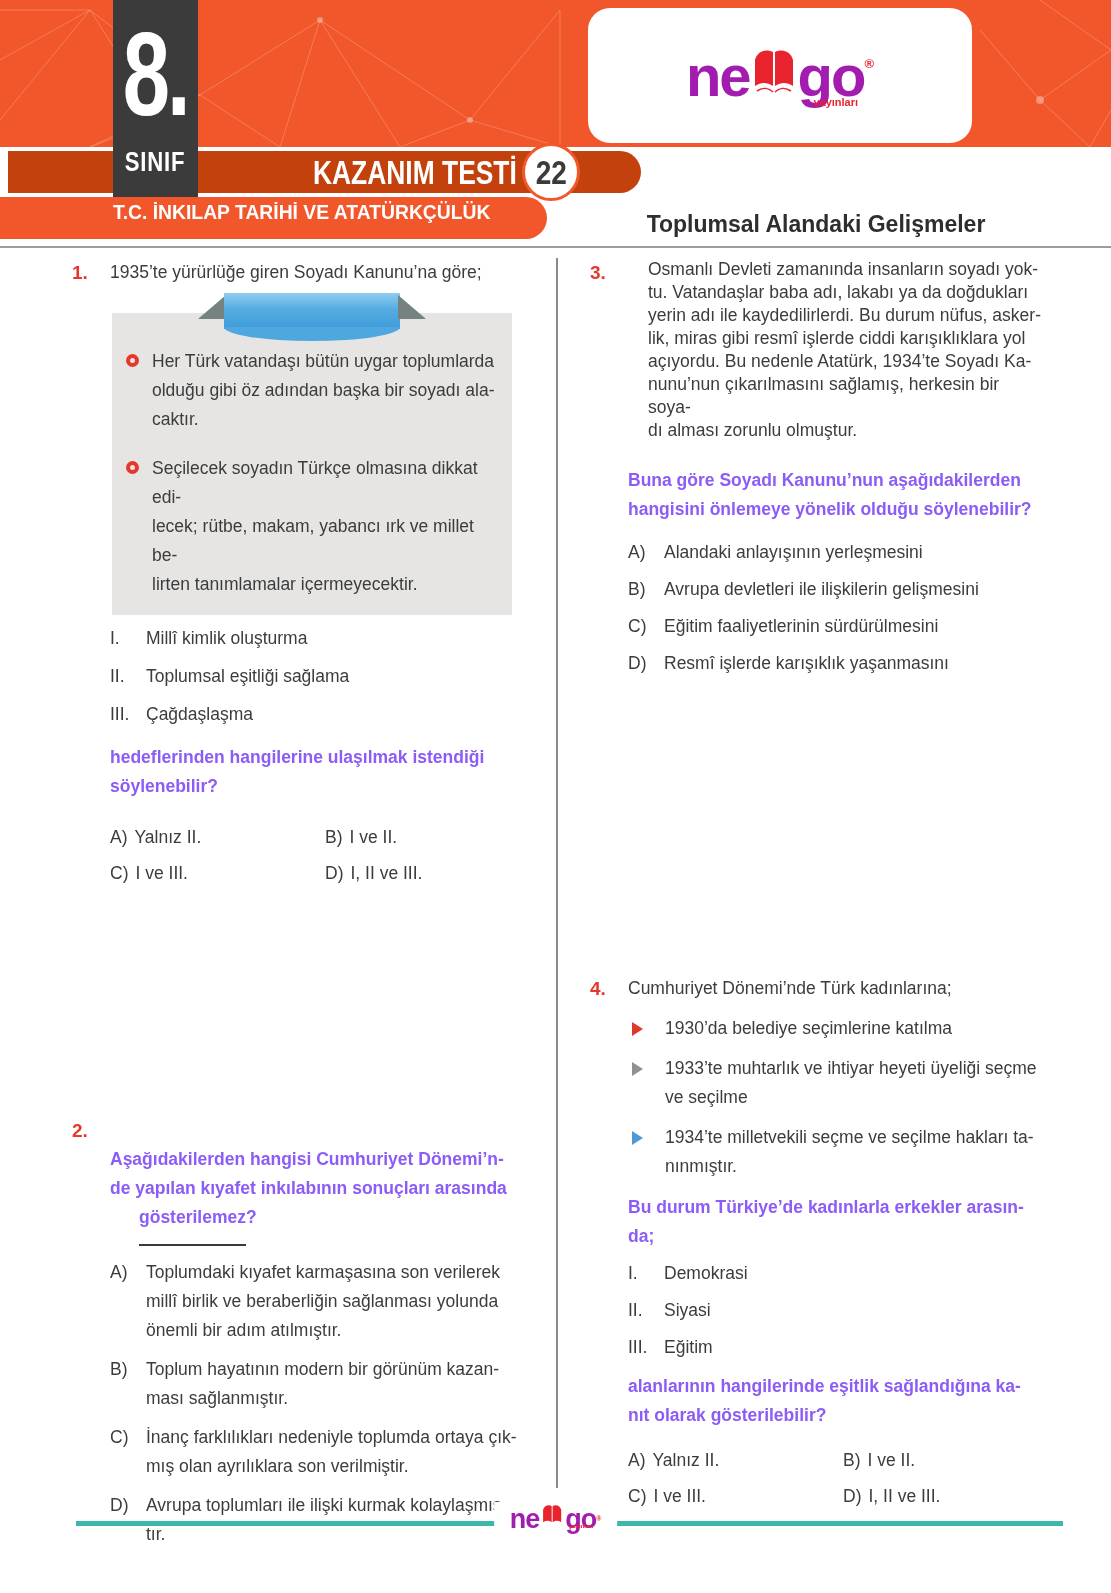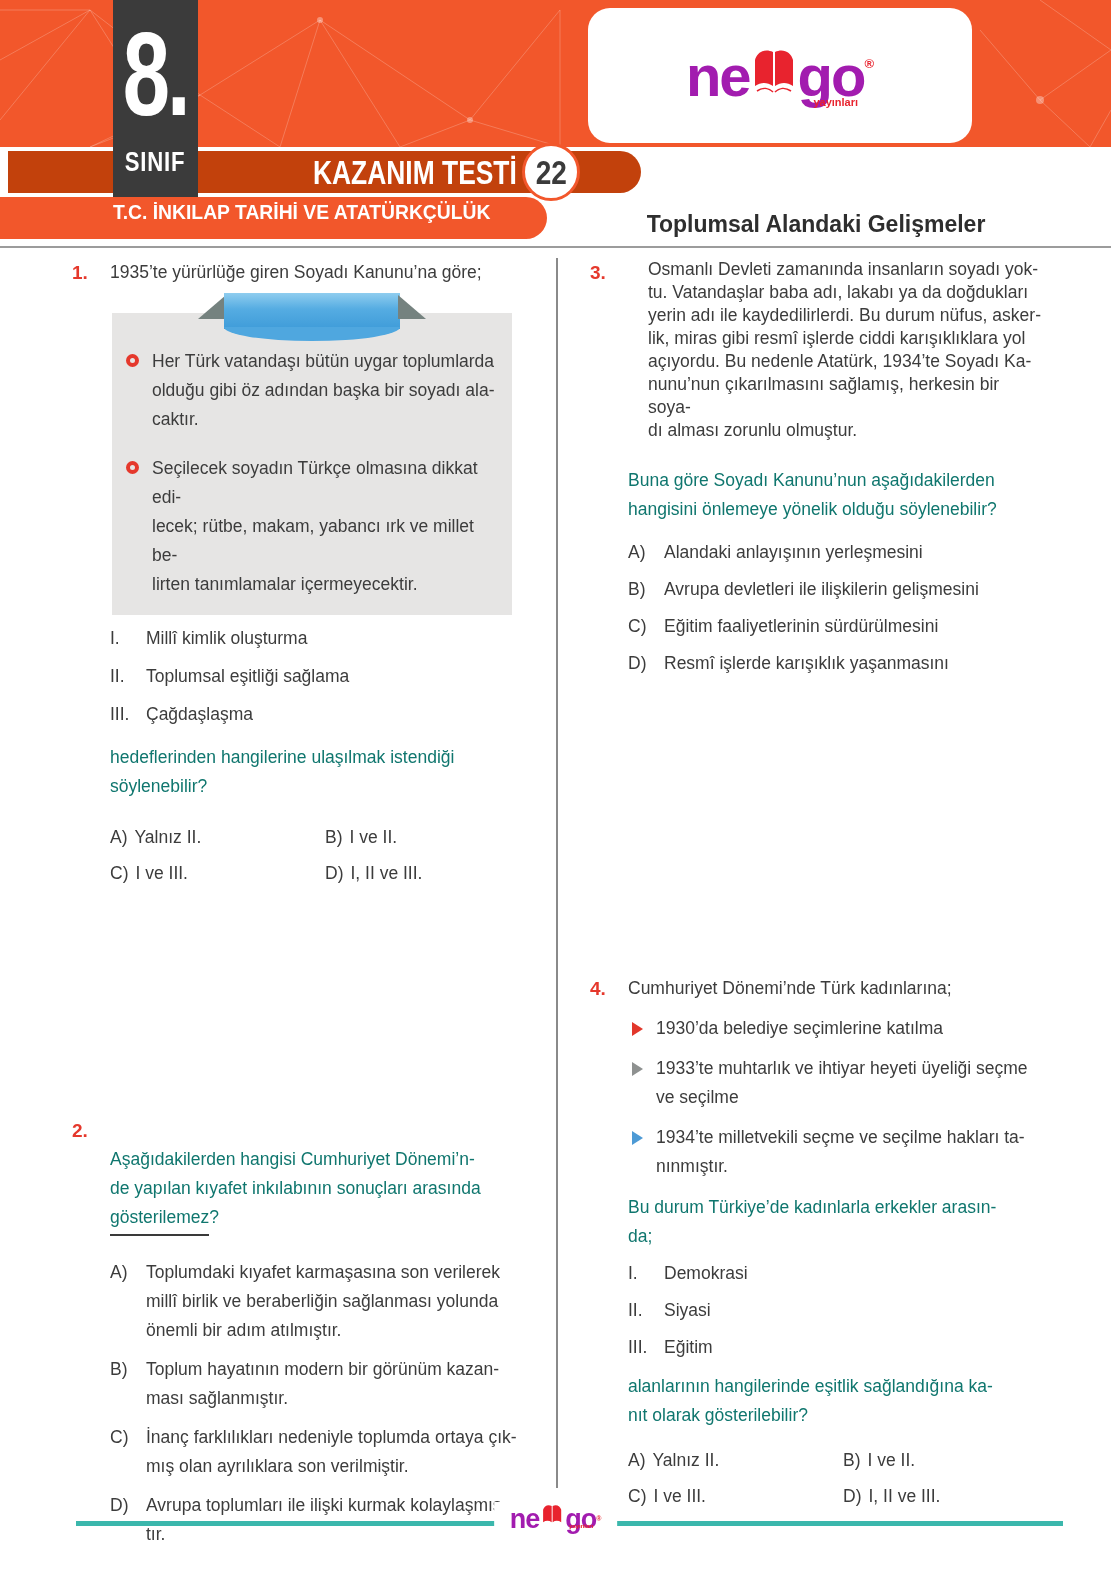--- a/index.html
+++ b/index.html
@@ -48,22 +48,22 @@
   
   .footer-line { position:absolute; top:1521px; left:76px; width:987px; height:5px; background:#3BB7AC; z-index:1; }
   .footer-logo { position:absolute; top:1502px; left:50%; transform:translateX(-50%);
                  background:#fff; padding:2px 16px 10px 16px; z-index:2; }
 
   
   .q { position:absolute; display:flex; }
   .qnum { width:38px; flex:none; font-weight:700; color:#E5382C; font-size:19px; }
   .qbody { flex:1; }
   .preline { white-space:pre-line; }
-  .stem { font-weight:400; color:#0f766e; }
-  .underlined { border-bottom:2px solid #3a3a3a; padding-bottom:7px; }
+  .stem { font-weight:700; color:#8b5cf6; }
+  .underlined { border-bottom:2px solid #3a3a3a; padding-bottom:17px;margin-left:29px; }
 
   .q1 { left:72px; top:258px; width:446px; }
   .q2 { left:72px; top:1116px; width:446px; }
   .q3 { left:590px; top:258px; width:452px; }
   .q4 { left:590px; top:974px; width:452px; }
 
   .infobox { position:relative; margin:26px 0 0 2px; width:400px; background:#E6E5E4;
              padding:34px 10px 12px 12px; }
   .tape { position:absolute; top:-20px; left:50%; transform:translateX(-50%); width:228px; height:48px; }
   .tape-fold { position:absolute; bottom:22px; width:28px; height:24px; background:#75827F; }
@@ -85,21 +85,21 @@
   .mt-stem2 { margin-top:14px; }
 
   .opts-grid { display:grid; grid-template-columns:215px 1fr; row-gap:7px; margin-top:22px; }
   .opt { white-space:nowrap; }
   .opt .ol { margin-right:7px; }
 
   .opts-list { margin-top:26px; }
   .optrow { display:flex; margin-bottom:10px; }
   .optrow .ol { width:36px; flex:none; }
 
-  .arrow-row { display:flex; margin-top:11px; }
+  .arrow-row { display:flex; margin-top:11px;gap:9px; }
   .tri { flex:none; width:0; height:0; border-left:11px solid; border-top:7px solid transparent;
          border-bottom:7px solid transparent; margin:8px 13px 0 4px; }
   .tri.red  { border-left-color:#E2372B; }
   .tri.gray { border-left-color:#8E9190; }
   .tri.blue { border-left-color:#4D9AD5; }
   .q3 .para { line-height:23px;margin-left:20px; }
   .q3 .opts-list { margin-top:14px; }
   .q3 .optrow { margin-bottom:8px; }
   .q4 .mt-stem1 { margin-top:12px; }
   .q4 .roman { margin-top:8px; }

